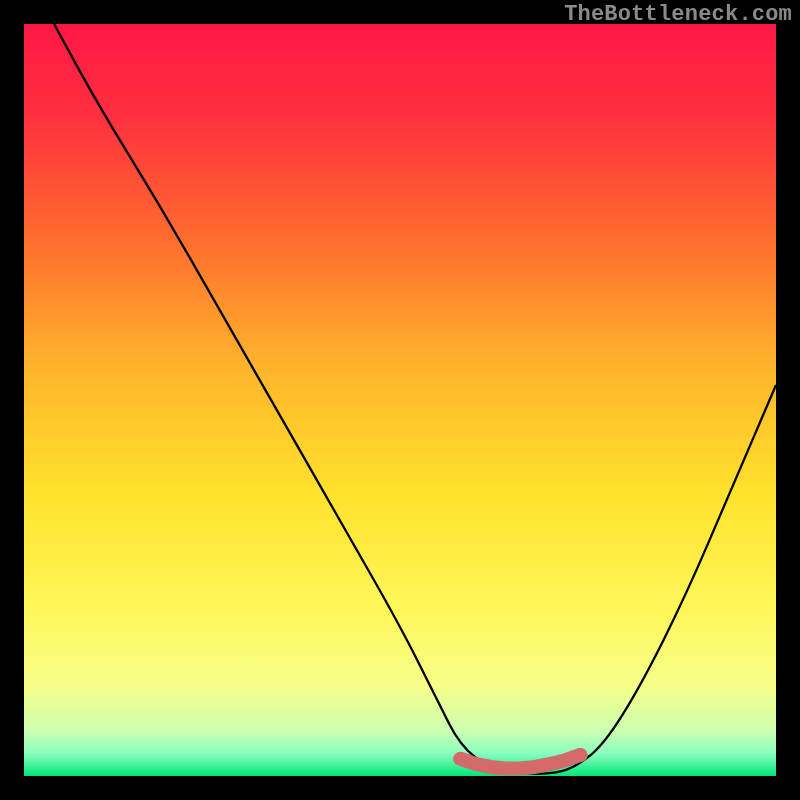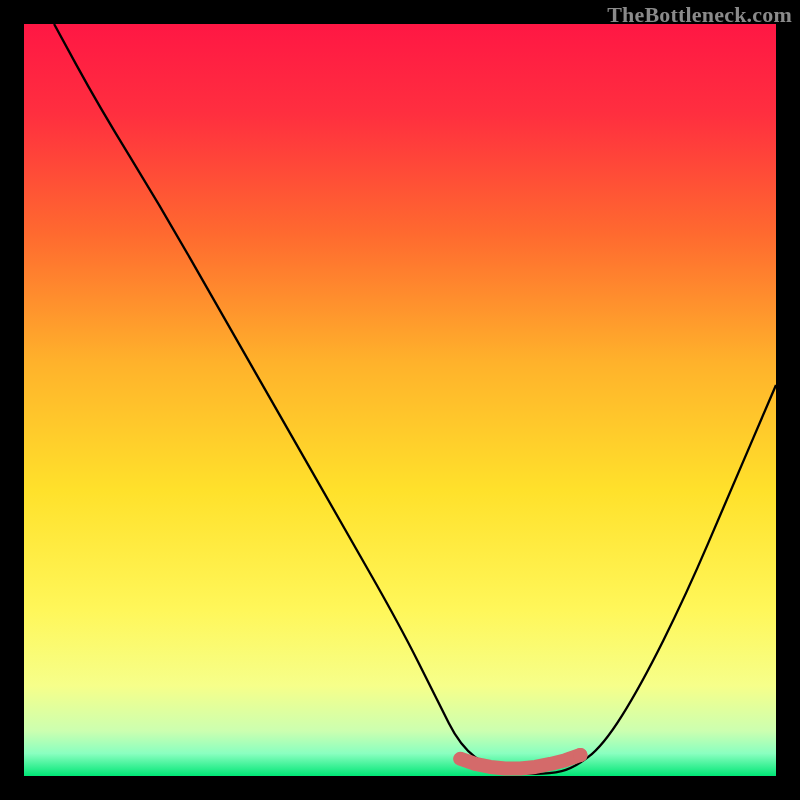--- a/index.html
+++ b/index.html
@@ -35,21 +35,21 @@
     position: absolute;
     left: 0;
     top: 0;
     width: 100%;
     height: 100%;
   }
   .attribution {
     position: absolute;
     top: 2px;
     right: 8px;
-    font-family: Liberation Serif, serif;
+    font-family: Liberation Mono, monospace;
     font-size: 22px;
     font-weight: bold;
     color: #8a8a8a;
     letter-spacing: 0.2px;
   }
 </style>
 </head>
 <body>
 
 <div class="chart-container">

